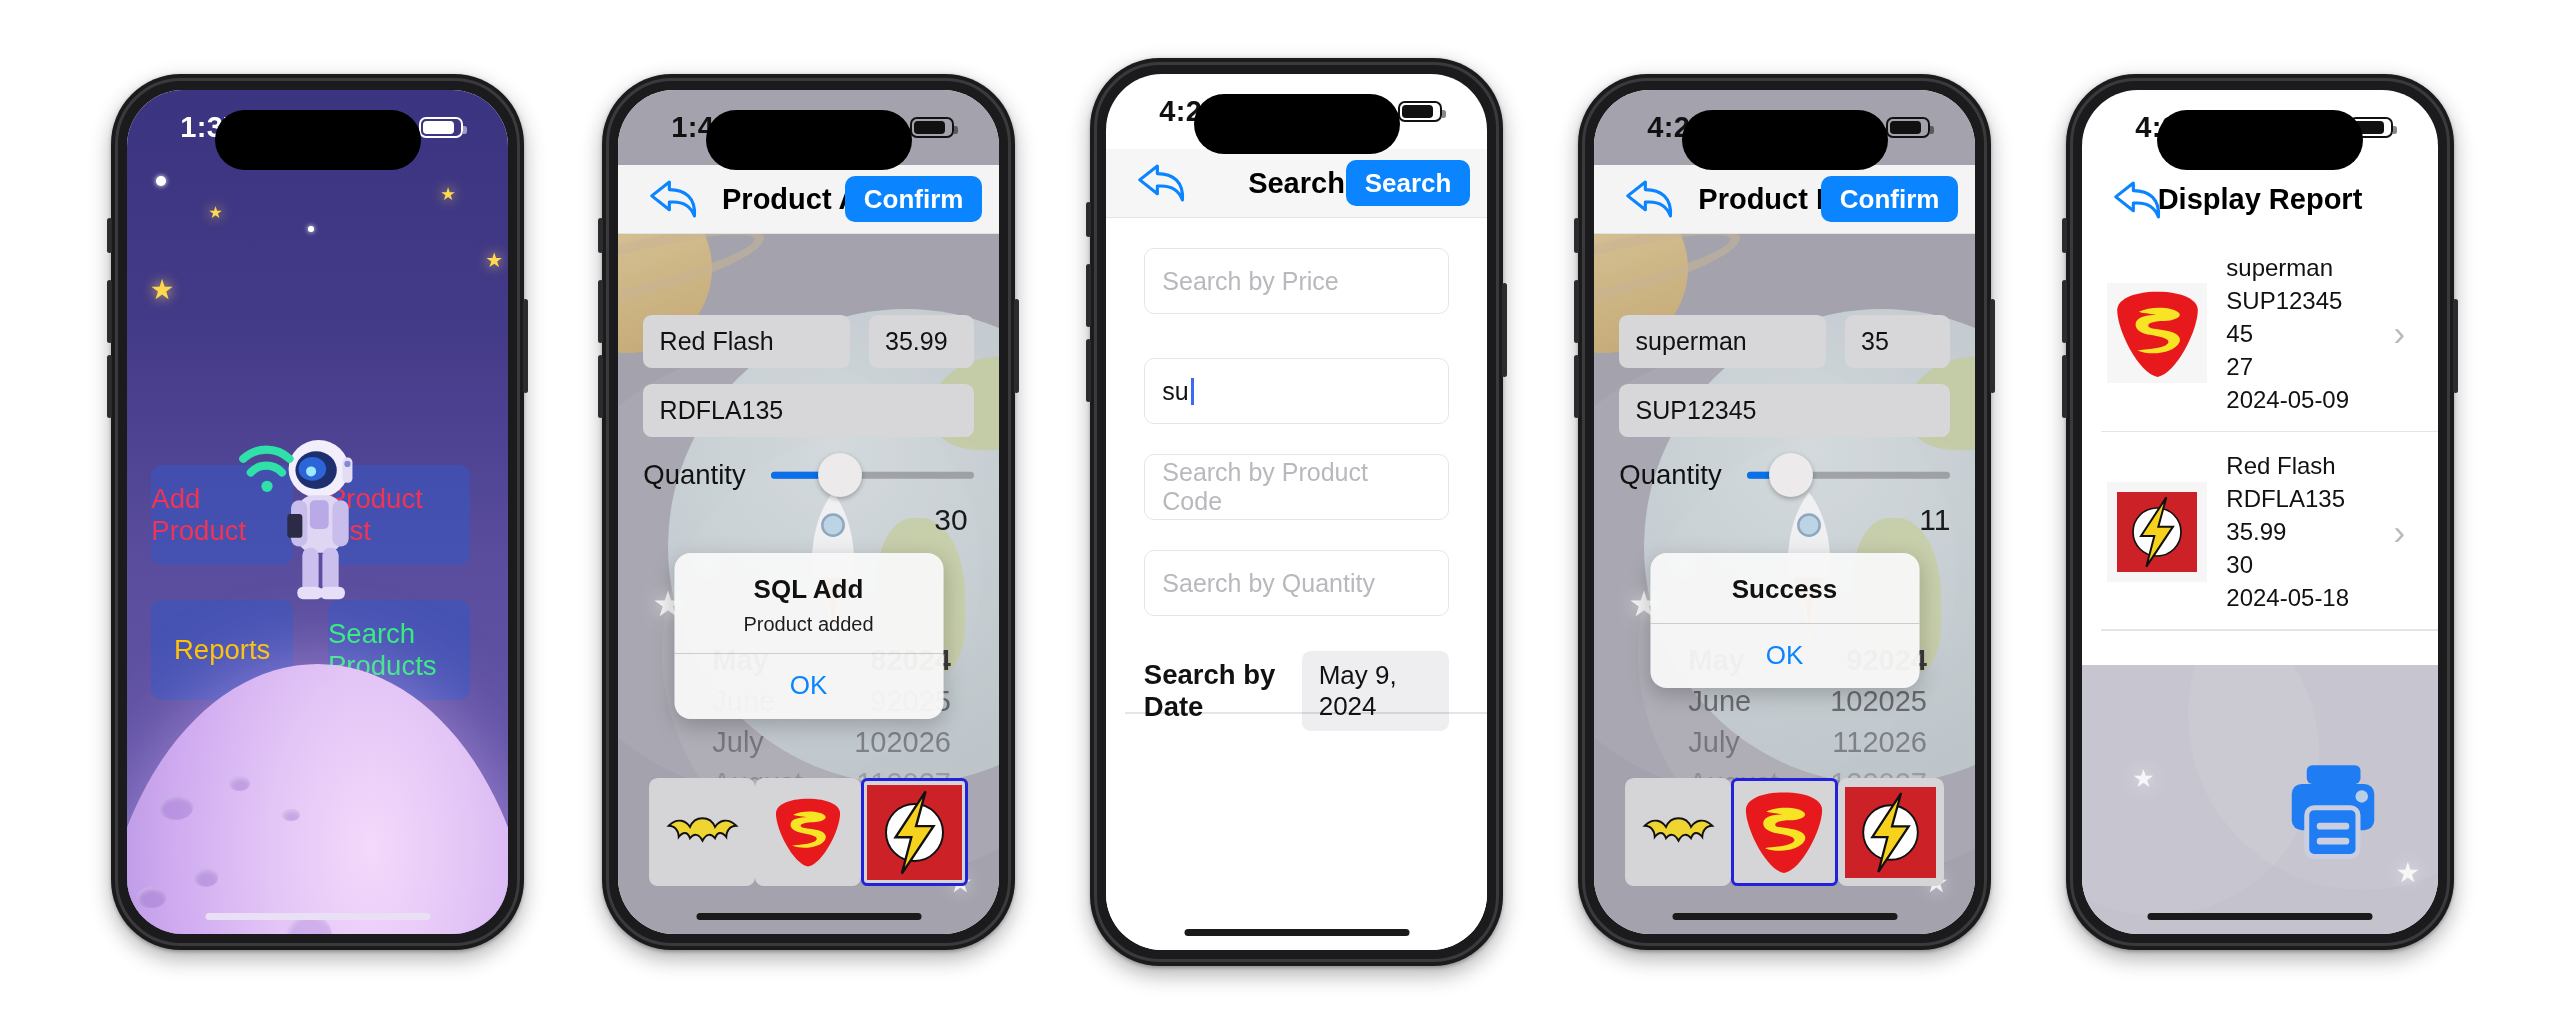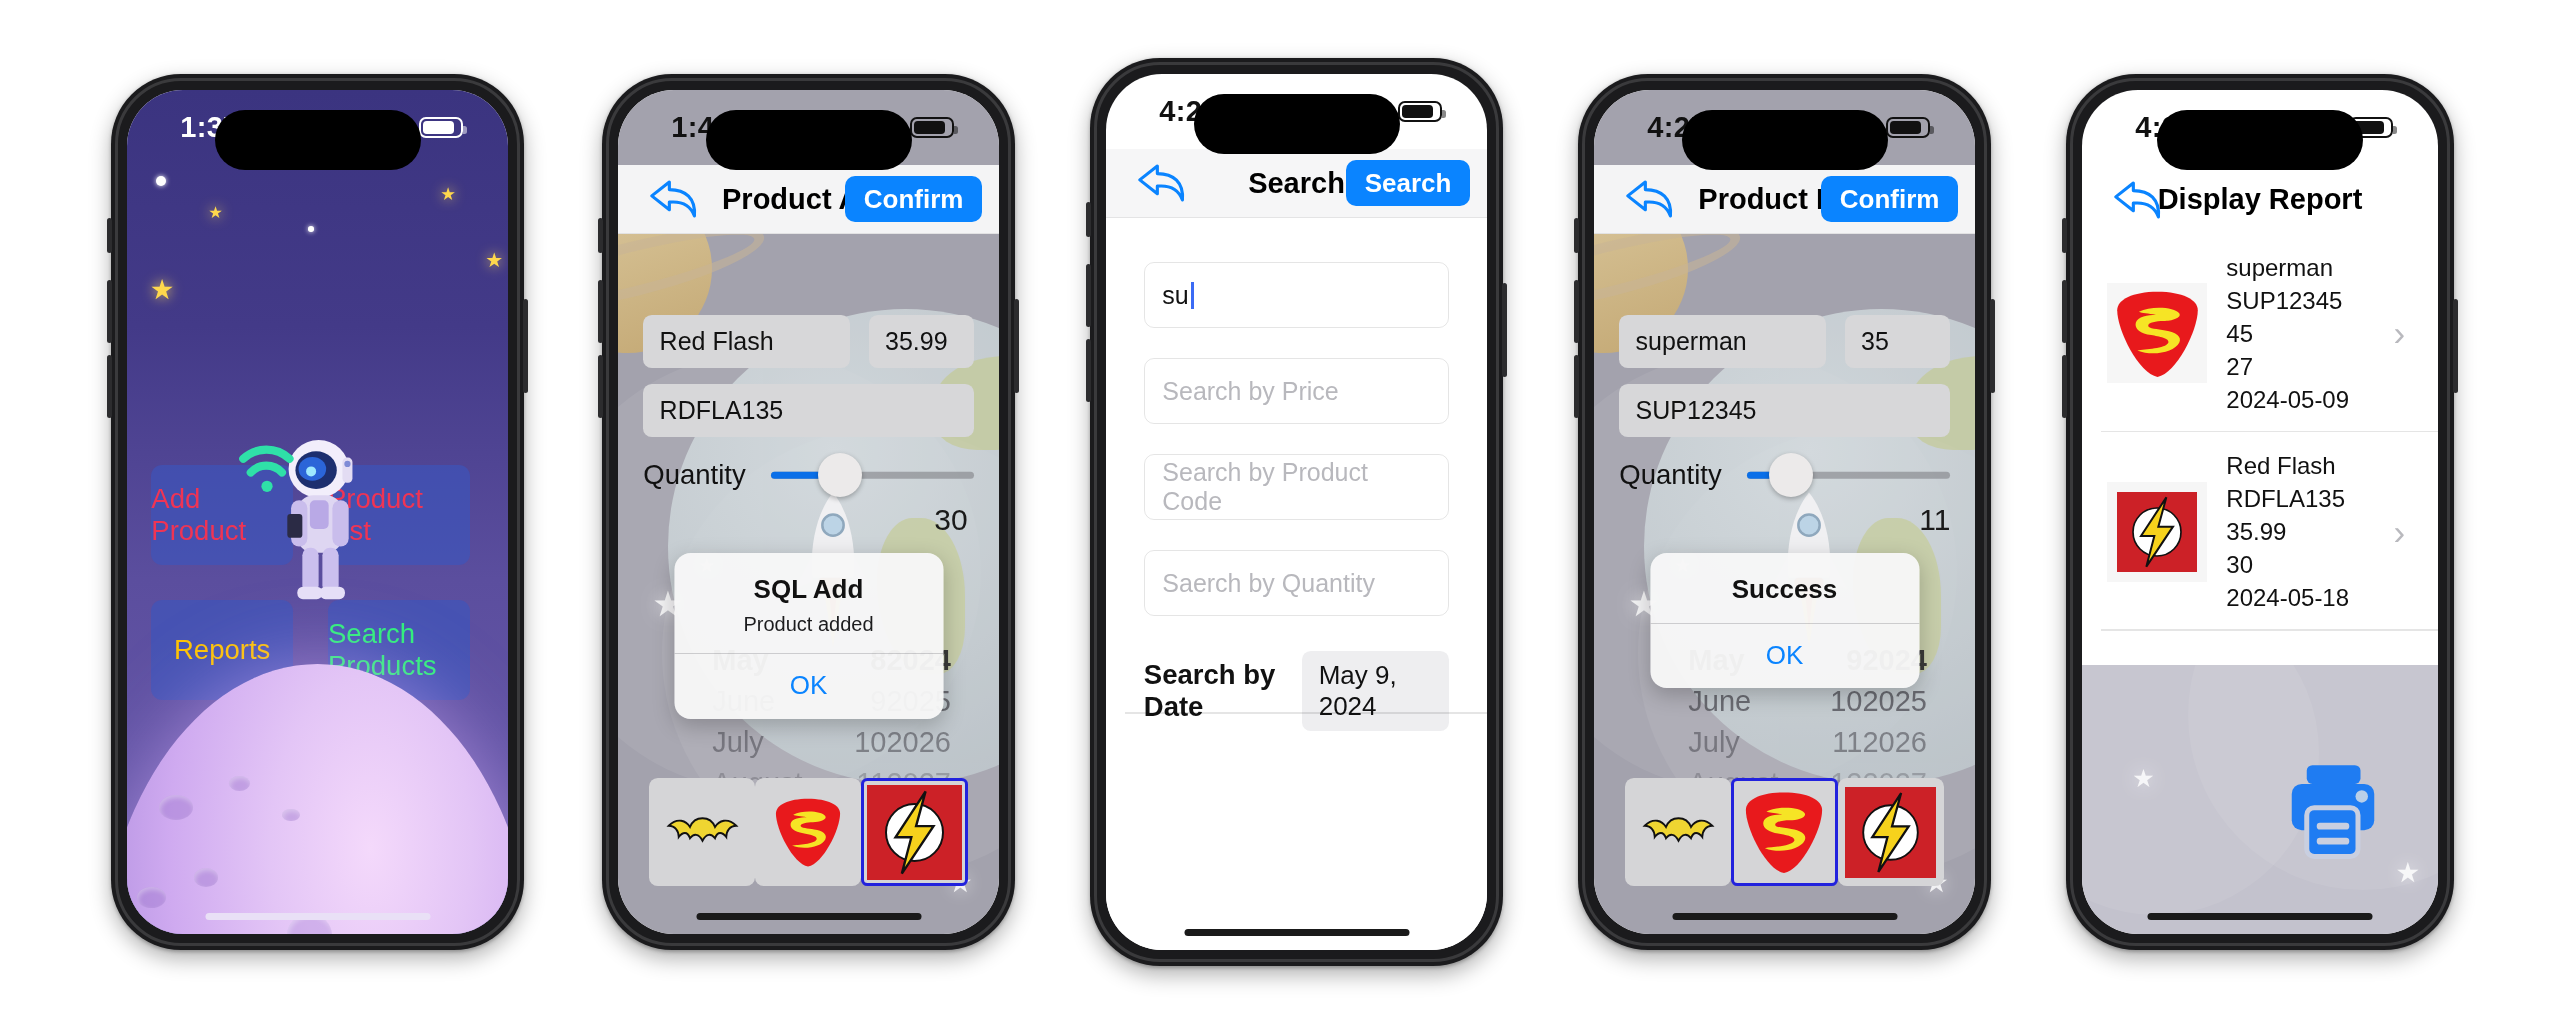--- a/index.html
+++ b/index.html
@@ -442,26 +442,26 @@
     </div>
   </div>
 
   <div class="phone" style="left:1090px; top:58px; width:413px; height:908px;">
     <div class="btn-side btn-left1"></div>
       <div class="btn-side btn-left2"></div>
     <div class="btn-side btn-left3"></div>
       <div class="btn-side btn-right1"></div>
     <div class="screen" style="background:#fff;">
       <div class="search-body">
+        <div class="sfield" style="margin-top:30px;">
+          <span class="ph">Search by Price</span>
+        </div>
         <div class="sfield filled" style="margin-top:44px;">
           <span>su</span>
             <span class="caret"></span>
-        </div>
-        <div class="sfield" style="margin-top:30px;">
-          <span class="ph">Search by Price</span>
         </div>
         <div class="sfield" style="margin-top:30px;">
           <span class="ph">Search by Product Code</span>
         </div>
         <div class="sfield" style="margin-top:30px;">
           <span class="ph">Saerch by Quantity</span>
         </div>
         <div class="sbd-row" style="margin-top:35px;">
           <div class="sbd-label">Search by Date</div>
           <div class="date-pill">May 9, 2024</div>

